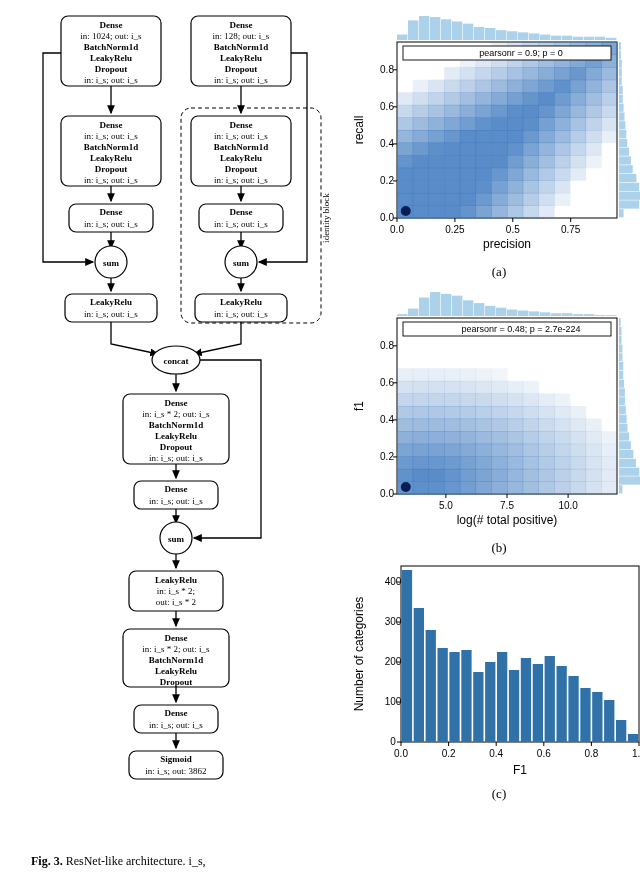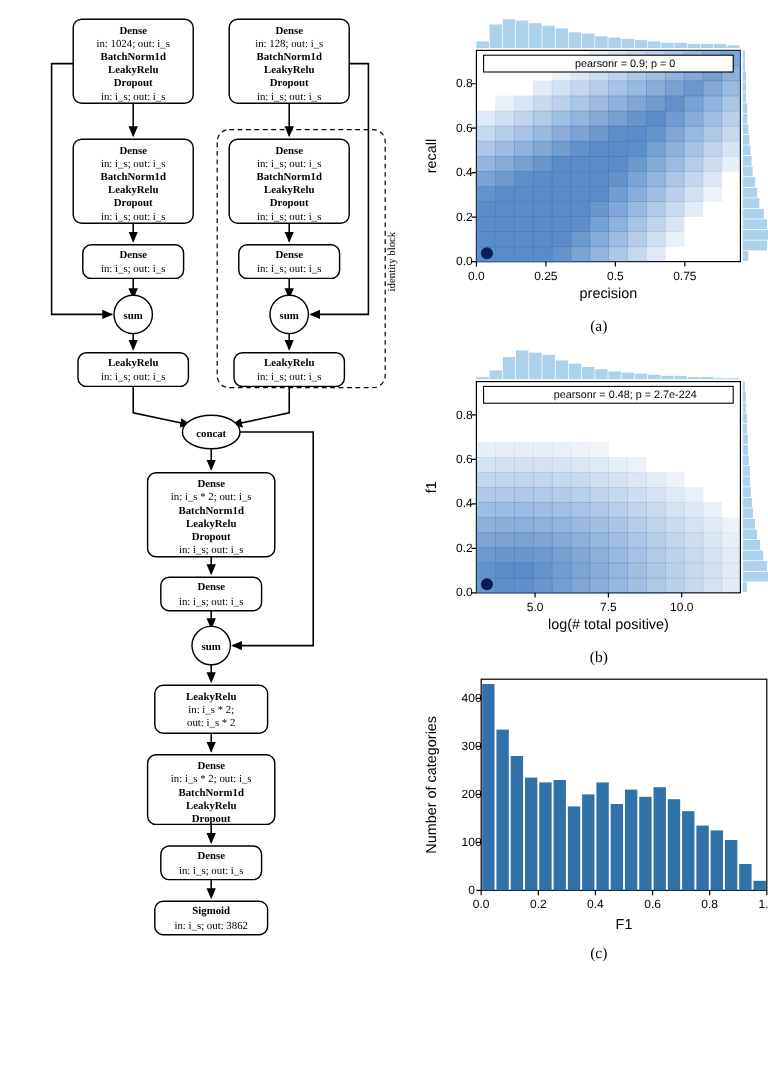--- a/index.html
+++ b/index.html
@@ -206,20 +206,23 @@
       </g>
 
       <line class="arrow" x1="145" y1="725" x2="145" y2="740"></line>
 
       <g>
         <rect class="block" x="98" y="743" width="94" height="28"></rect>
         <text class="txt bold" x="145" y="754">Sigmoid</text>
         <text class="txt" x="145" y="766">in: i_s; out: 3862</text>
       </g>
     </svg>
+    <div class="fig-caption">
+      <span class="bold" style="font-size:12px;font-weight:bold">Fig. 3.</span><span> ResNet-like architecture. i_s,</span>
+    </div>
   </div>
 
   <div class="right">
 
     <div class="chart-wrap">
       <svg class="chart" id="chartA" width="300" height="250">
           <rect x="48" y="34" width="220" height="176" class="spine"></rect>
           <rect x="48" y="197.42857142857142" width="16.214285714285715" height="13.071428571428571" fill="rgba(60,120,190,0.85)"></rect>
           <rect x="48" y="184.85714285714286" width="16.214285714285715" height="13.071428571428571" fill="rgba(60,120,190,0.85)"></rect>
           <rect x="48" y="172.28571428571428" width="16.214285714285715" height="13.071428571428571" fill="rgba(60,120,190,0.85)"></rect>

